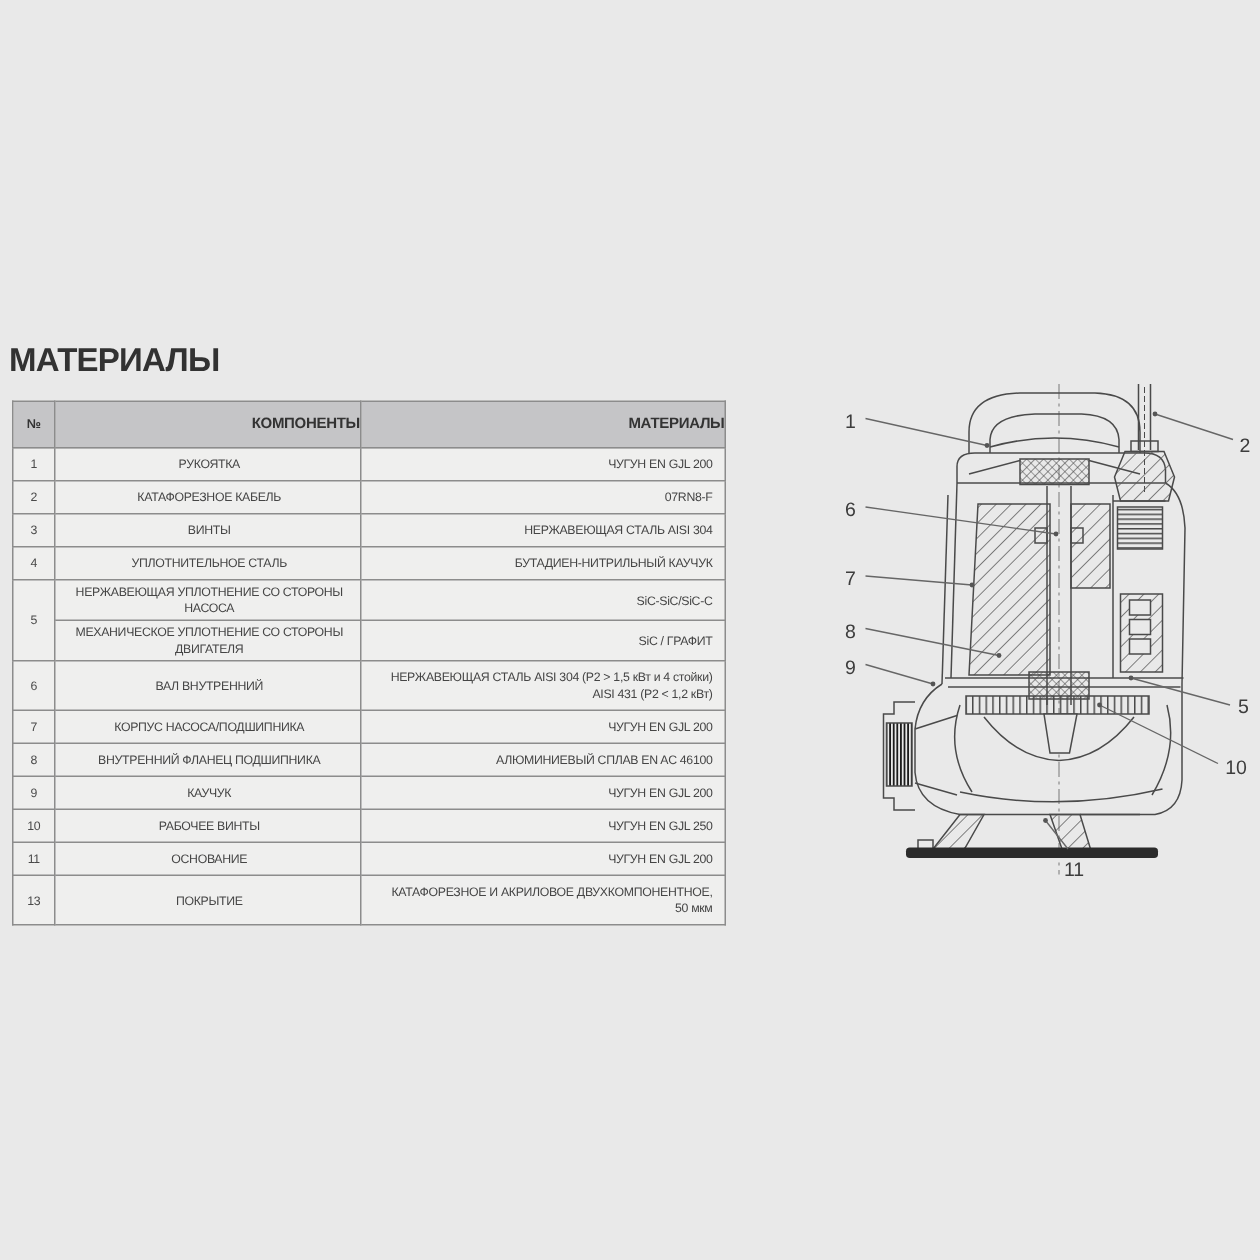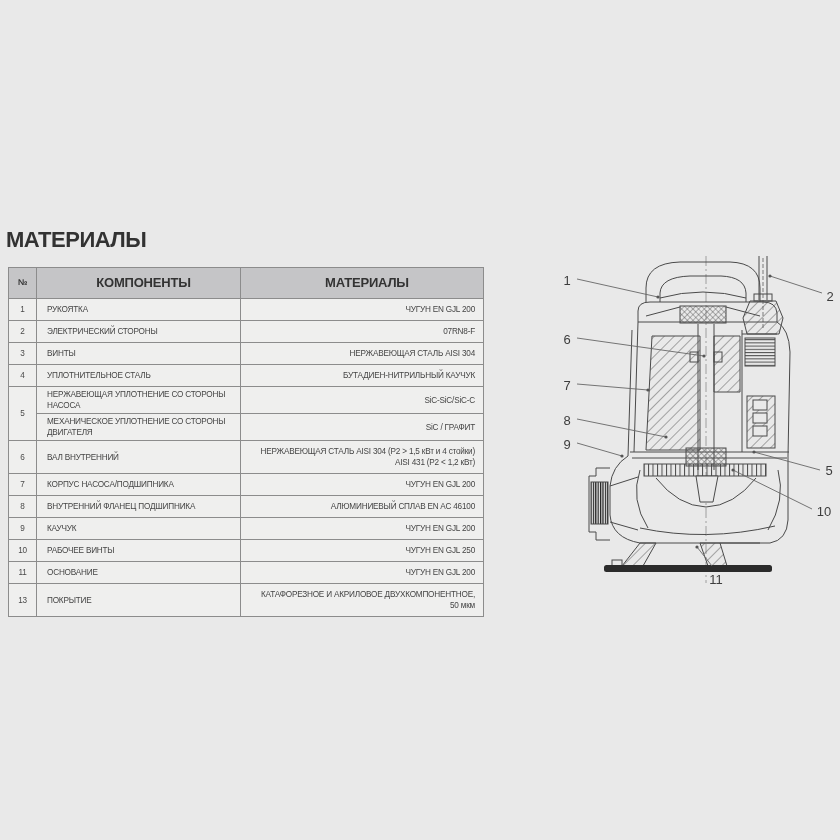--- a/index.html
+++ b/index.html
@@ -22,29 +22,29 @@
     background:#efefee;
   }
   table.materials th, table.materials td {
     border:1px solid #8c8c8c;
     font-size:8.2px; letter-spacing:-0.2px;
     vertical-align:middle;
     line-height:1.35;
   }
   table.materials thead th {
     background:#c5c5c7; color:#333;
-    font-size:13px; font-weight:bold; letter-spacing:-0.2px;
-    height:31px; text-align:center; padding:0 0 0 10px;
+    font-size:10px; font-weight:bold; letter-spacing:-0.2px;
+    height:31px; text-align:right; padding:0 0 0 10px;
   }
   table.materials thead th.col-num { text-align:center; padding:0; font-size:8.5px; }
   col.c-num { width:28px; }
   col.c-comp { width:204px; }
   col.c-mat { width:243px; }
   td.col-num { text-align:center; color:#4a4a4a; }
-  td.col-comp { padding:2px 8px 2px 10px; }
+  td.col-comp { padding:2px 8px 2px 10px;text-align:center; }
   td.col-mat { padding:2px 8px 2px 10px; white-space:pre-line;text-align:right; }
   tr.row-std { height:22px; }
   tr.row-sub { height:23px; }
   tr.row-tall { height:33px; }
   .diagram-wrap { position:absolute; left:553px; top:250px; width:290px; height:345px; }
   svg text.callout {
     font-family:"Liberation Sans", sans-serif;
     font-size:13px; fill:#3d3d3d;
   }
 </style>
@@ -67,21 +67,21 @@
     </tr>
   </thead>
   <tbody>
       <tr class="row-std">
         <td class="col-num">1</td>
         <td class="col-comp">РУКОЯТКА</td>
         <td class="col-mat">ЧУГУН EN GJL 200</td>
       </tr>
       <tr class="row-std">
         <td class="col-num">2</td>
-        <td class="col-comp">ЭЛЕКТРИЧЕСКИЙ СТОРОНЫ</td>
+        <td class="col-comp">КАТАФОРЕЗНОЕ КАБЕЛЬ</td>
         <td class="col-mat">07RN8-F</td>
       </tr>
       <tr class="row-std">
         <td class="col-num">3</td>
         <td class="col-comp">ВИНТЫ</td>
         <td class="col-mat">НЕРЖАВЕЮЩАЯ СТАЛЬ AISI 304</td>
       </tr>
       <tr class="row-std">
         <td class="col-num">4</td>
         <td class="col-comp">УПЛОТНИТЕЛЬНОЕ СТАЛЬ</td>

